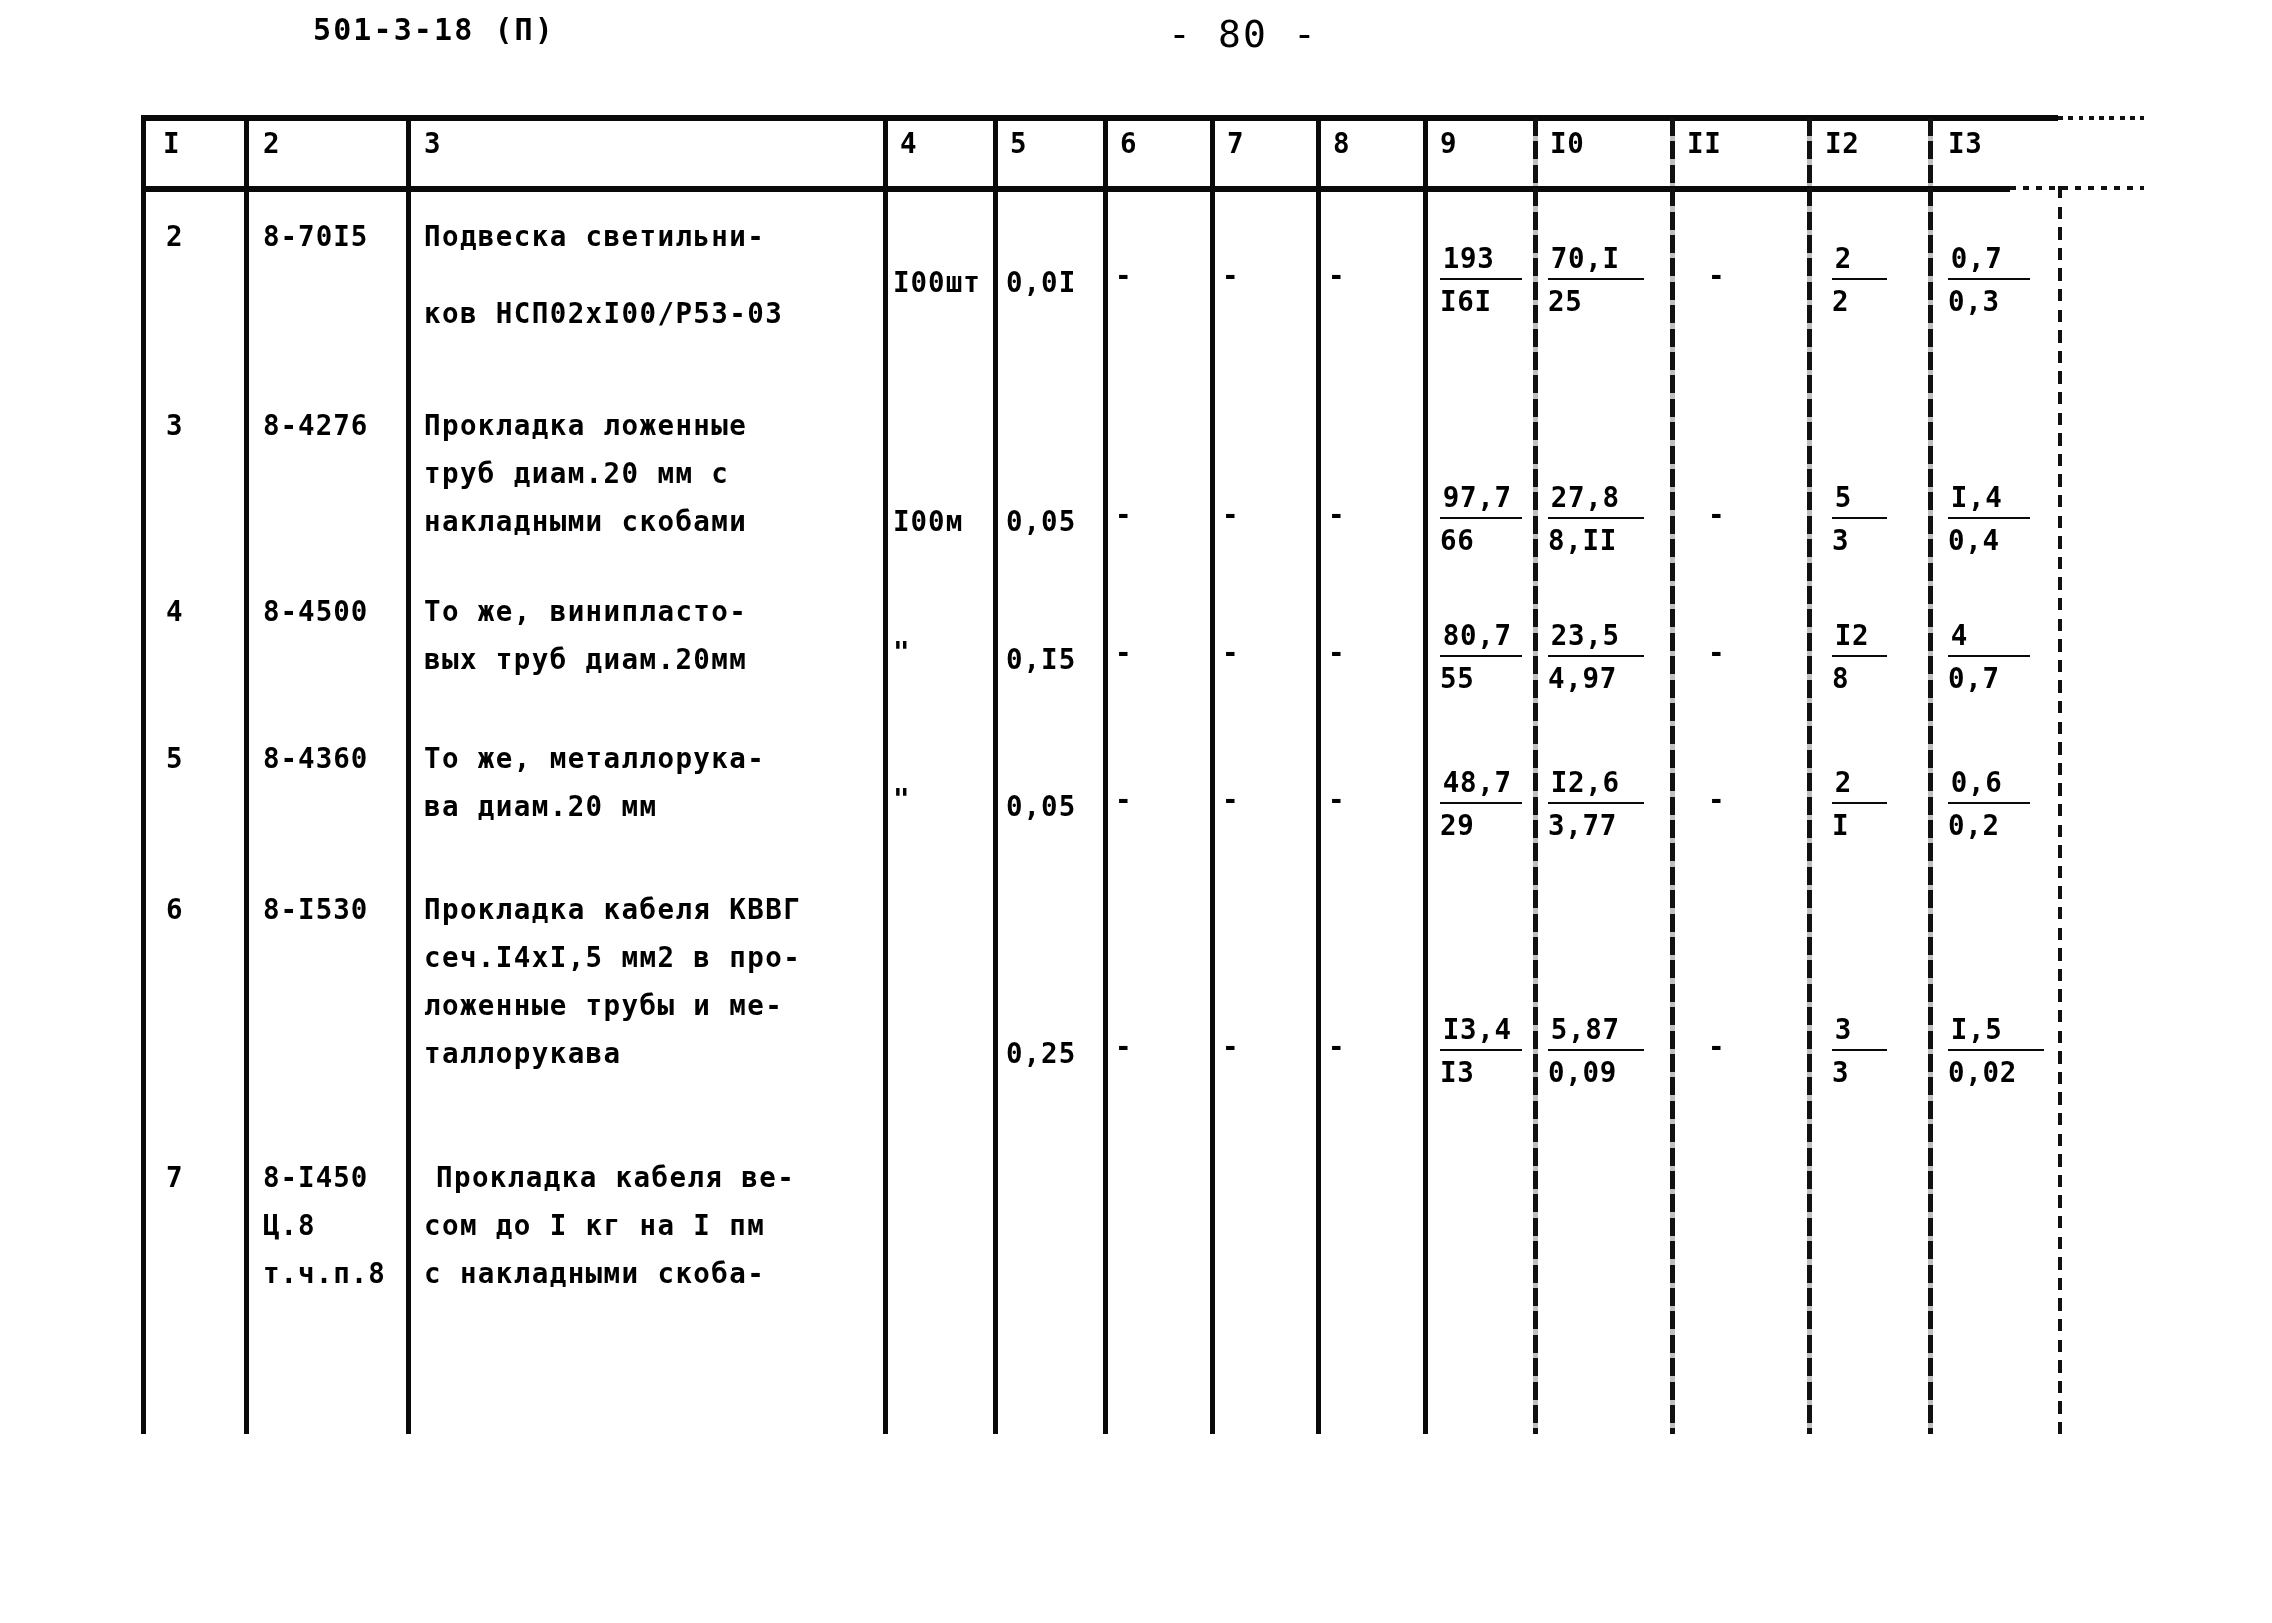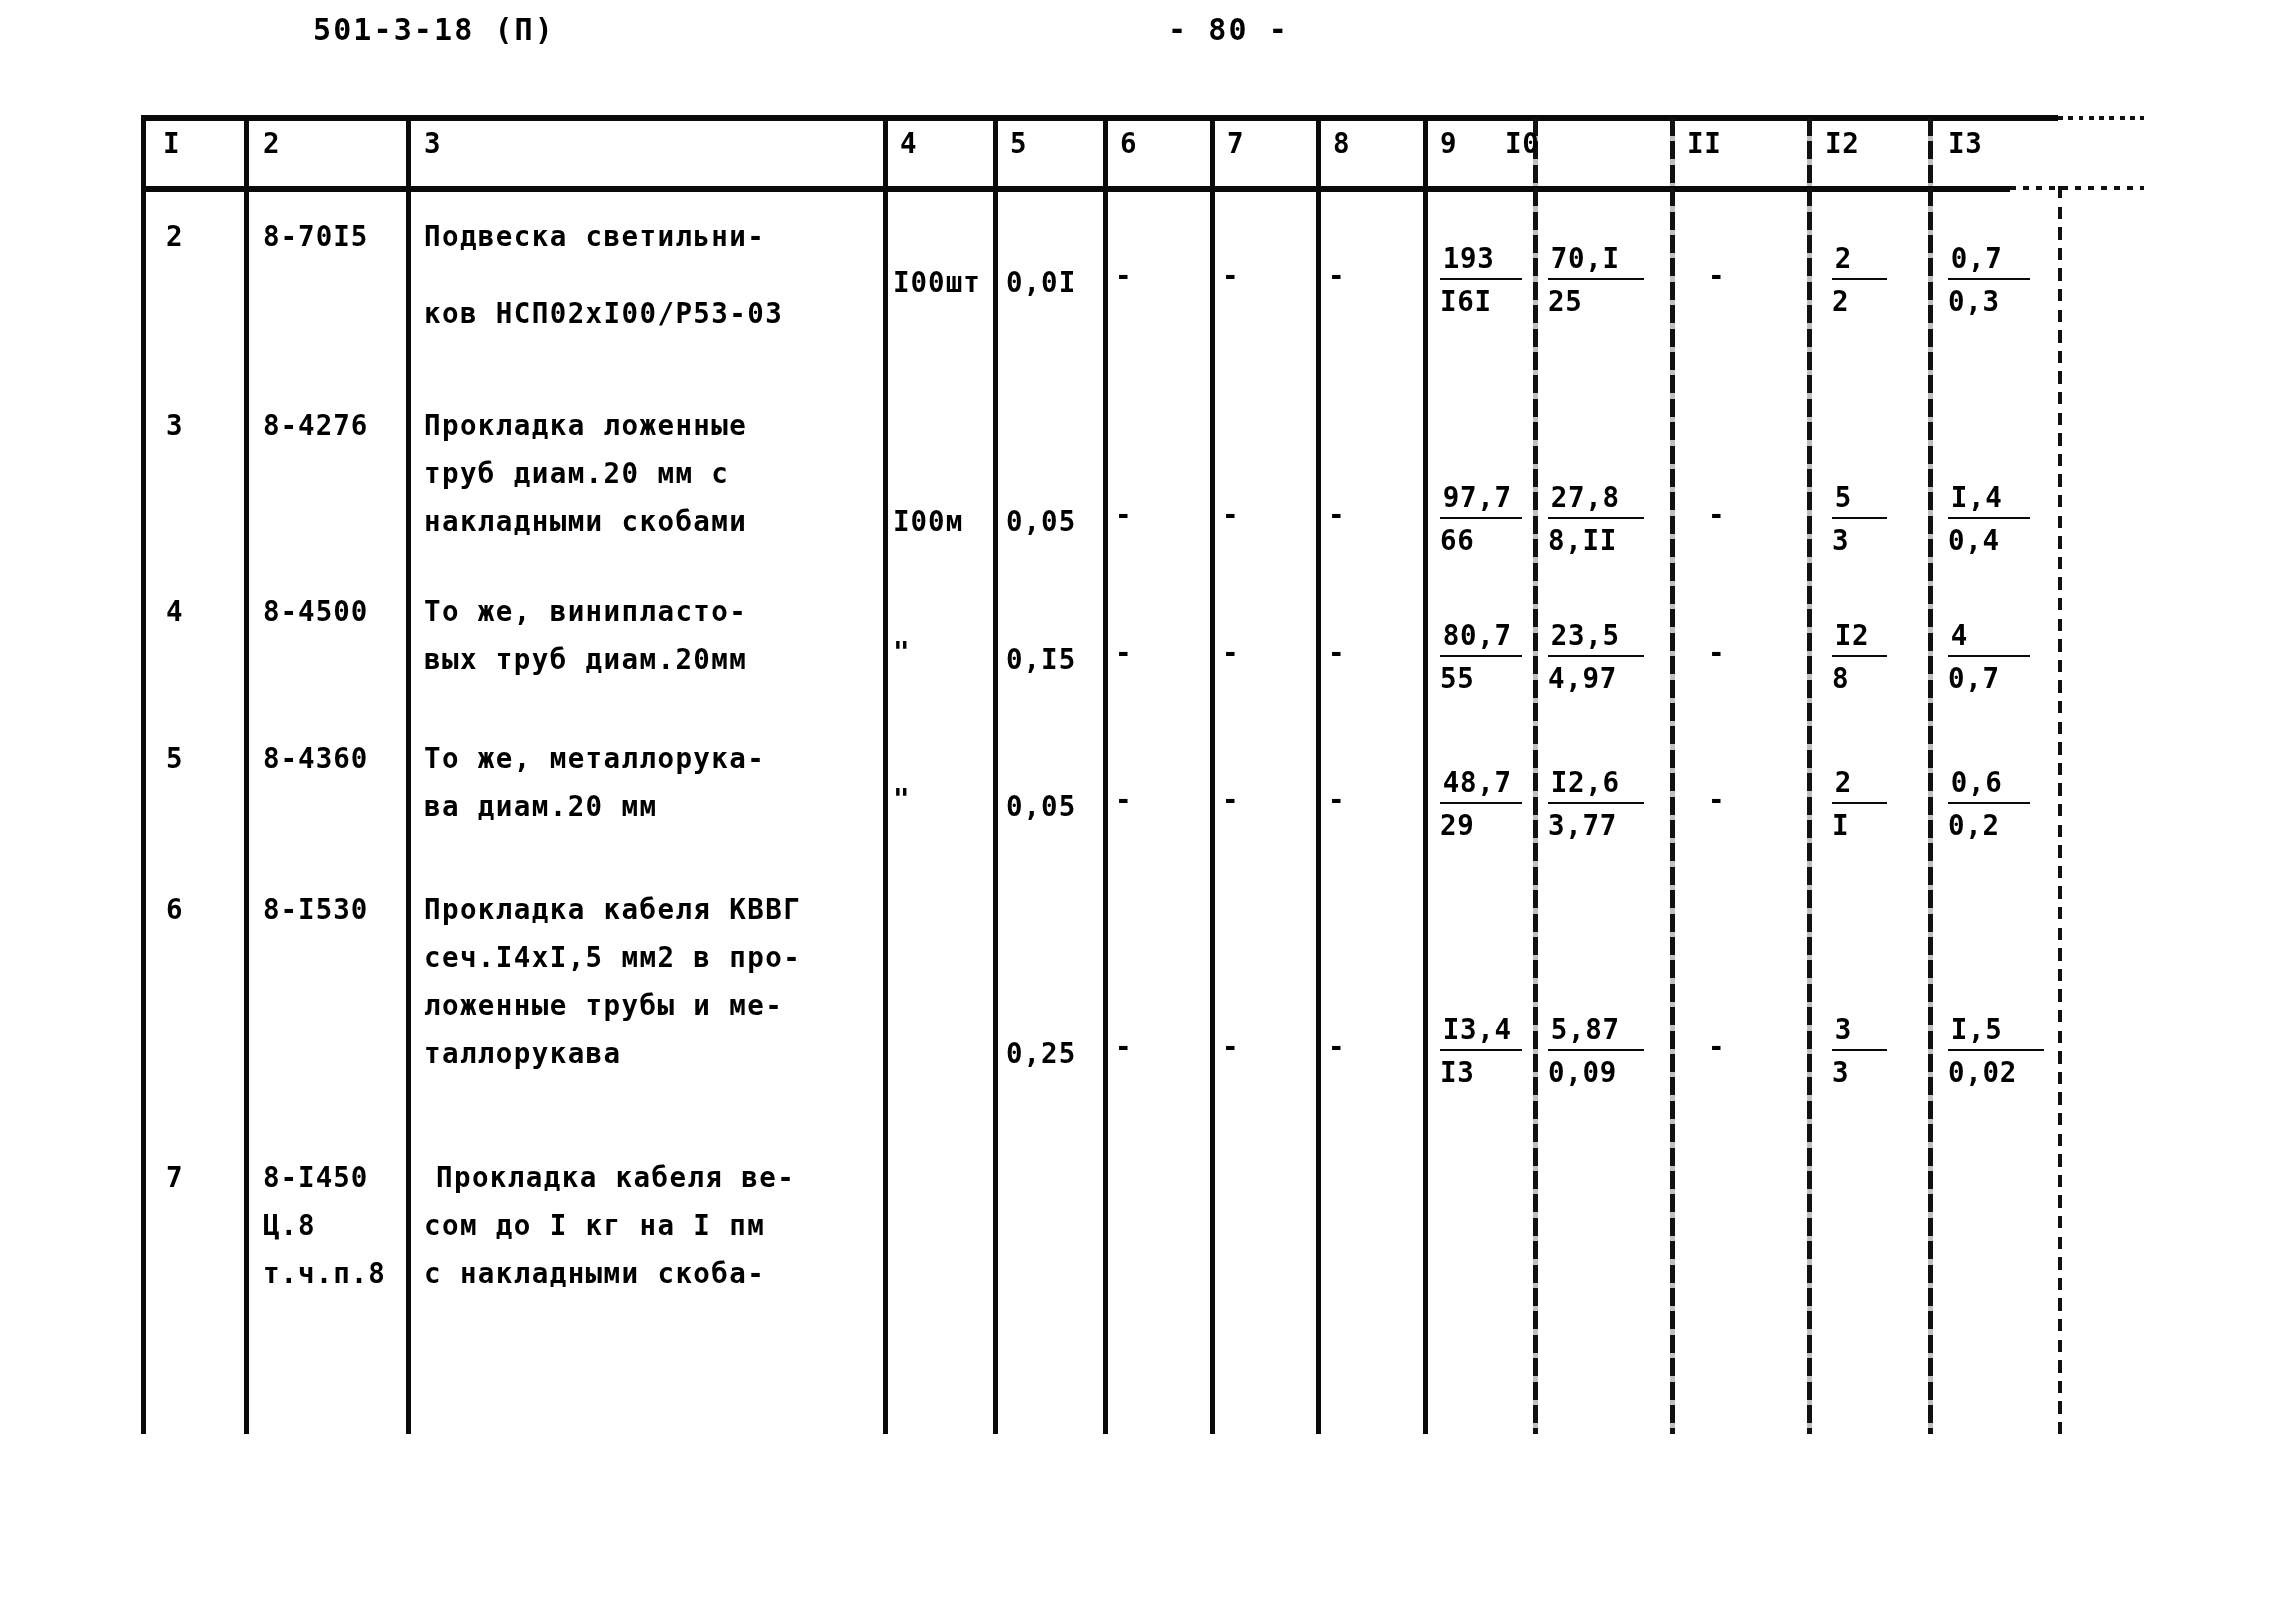--- a/index.html
+++ b/index.html
@@ -30,23 +30,23 @@
     top: 12.4px;
     font-size: 30px;
     letter-spacing: 2.1px;
     font-weight: 600;
     white-space: nowrap;
   }
   #page-number {
     position: absolute;
     left: 1168px;
     top: 12.4px;
-    font-size: 30px;
+    font-size: 38px;
     letter-spacing: 2.1px;
-    font-weight: 700;
+    font-weight: 400;
     white-space: nowrap;
   }
 
   
   #table-wrap {
     position: absolute;
     left: 141px;
     top: 115px;
     width: 2003px;
     height: 1319px;
@@ -163,21 +163,21 @@
 
   <div class="colhead" style="left:22px;">I</div>
   <div class="colhead" style="left:122px;">2</div>
   <div class="colhead" style="left:283px;">3</div>
   <div class="colhead" style="left:759px;">4</div>
   <div class="colhead" style="left:869px;">5</div>
   <div class="colhead" style="left:979px;">6</div>
   <div class="colhead" style="left:1086px;">7</div>
   <div class="colhead" style="left:1192px;">8</div>
   <div class="colhead" style="left:1299px;">9</div>
-  <div class="colhead" style="left:1364px;">I0</div>
+  <div class="colhead" style="left:1409px;">I0</div>
   <div class="colhead" style="left:1546px;">II</div>
   <div class="colhead" style="left:1684px;">I2</div>
   <div class="colhead" style="left:1807px;">I3</div>
 
   <div class="cell" style="left:25px;  top:98px;">2</div>
   <div class="cell" style="left:122px; top:98px;">8-70I5</div>
   <div class="cell c-desc" style="left:283px; top:98px;">Подвеска светильни-</div>
   <div class="cell c-desc" style="left:283px; top:144px;margin-top:31px;">ков НСП02хI00/Р53-03</div>
   <div class="cell" style="left:752px; top:144px;">I00шт</div>
   <div class="cell" style="left:865px; top:144px;">0,0I</div>

